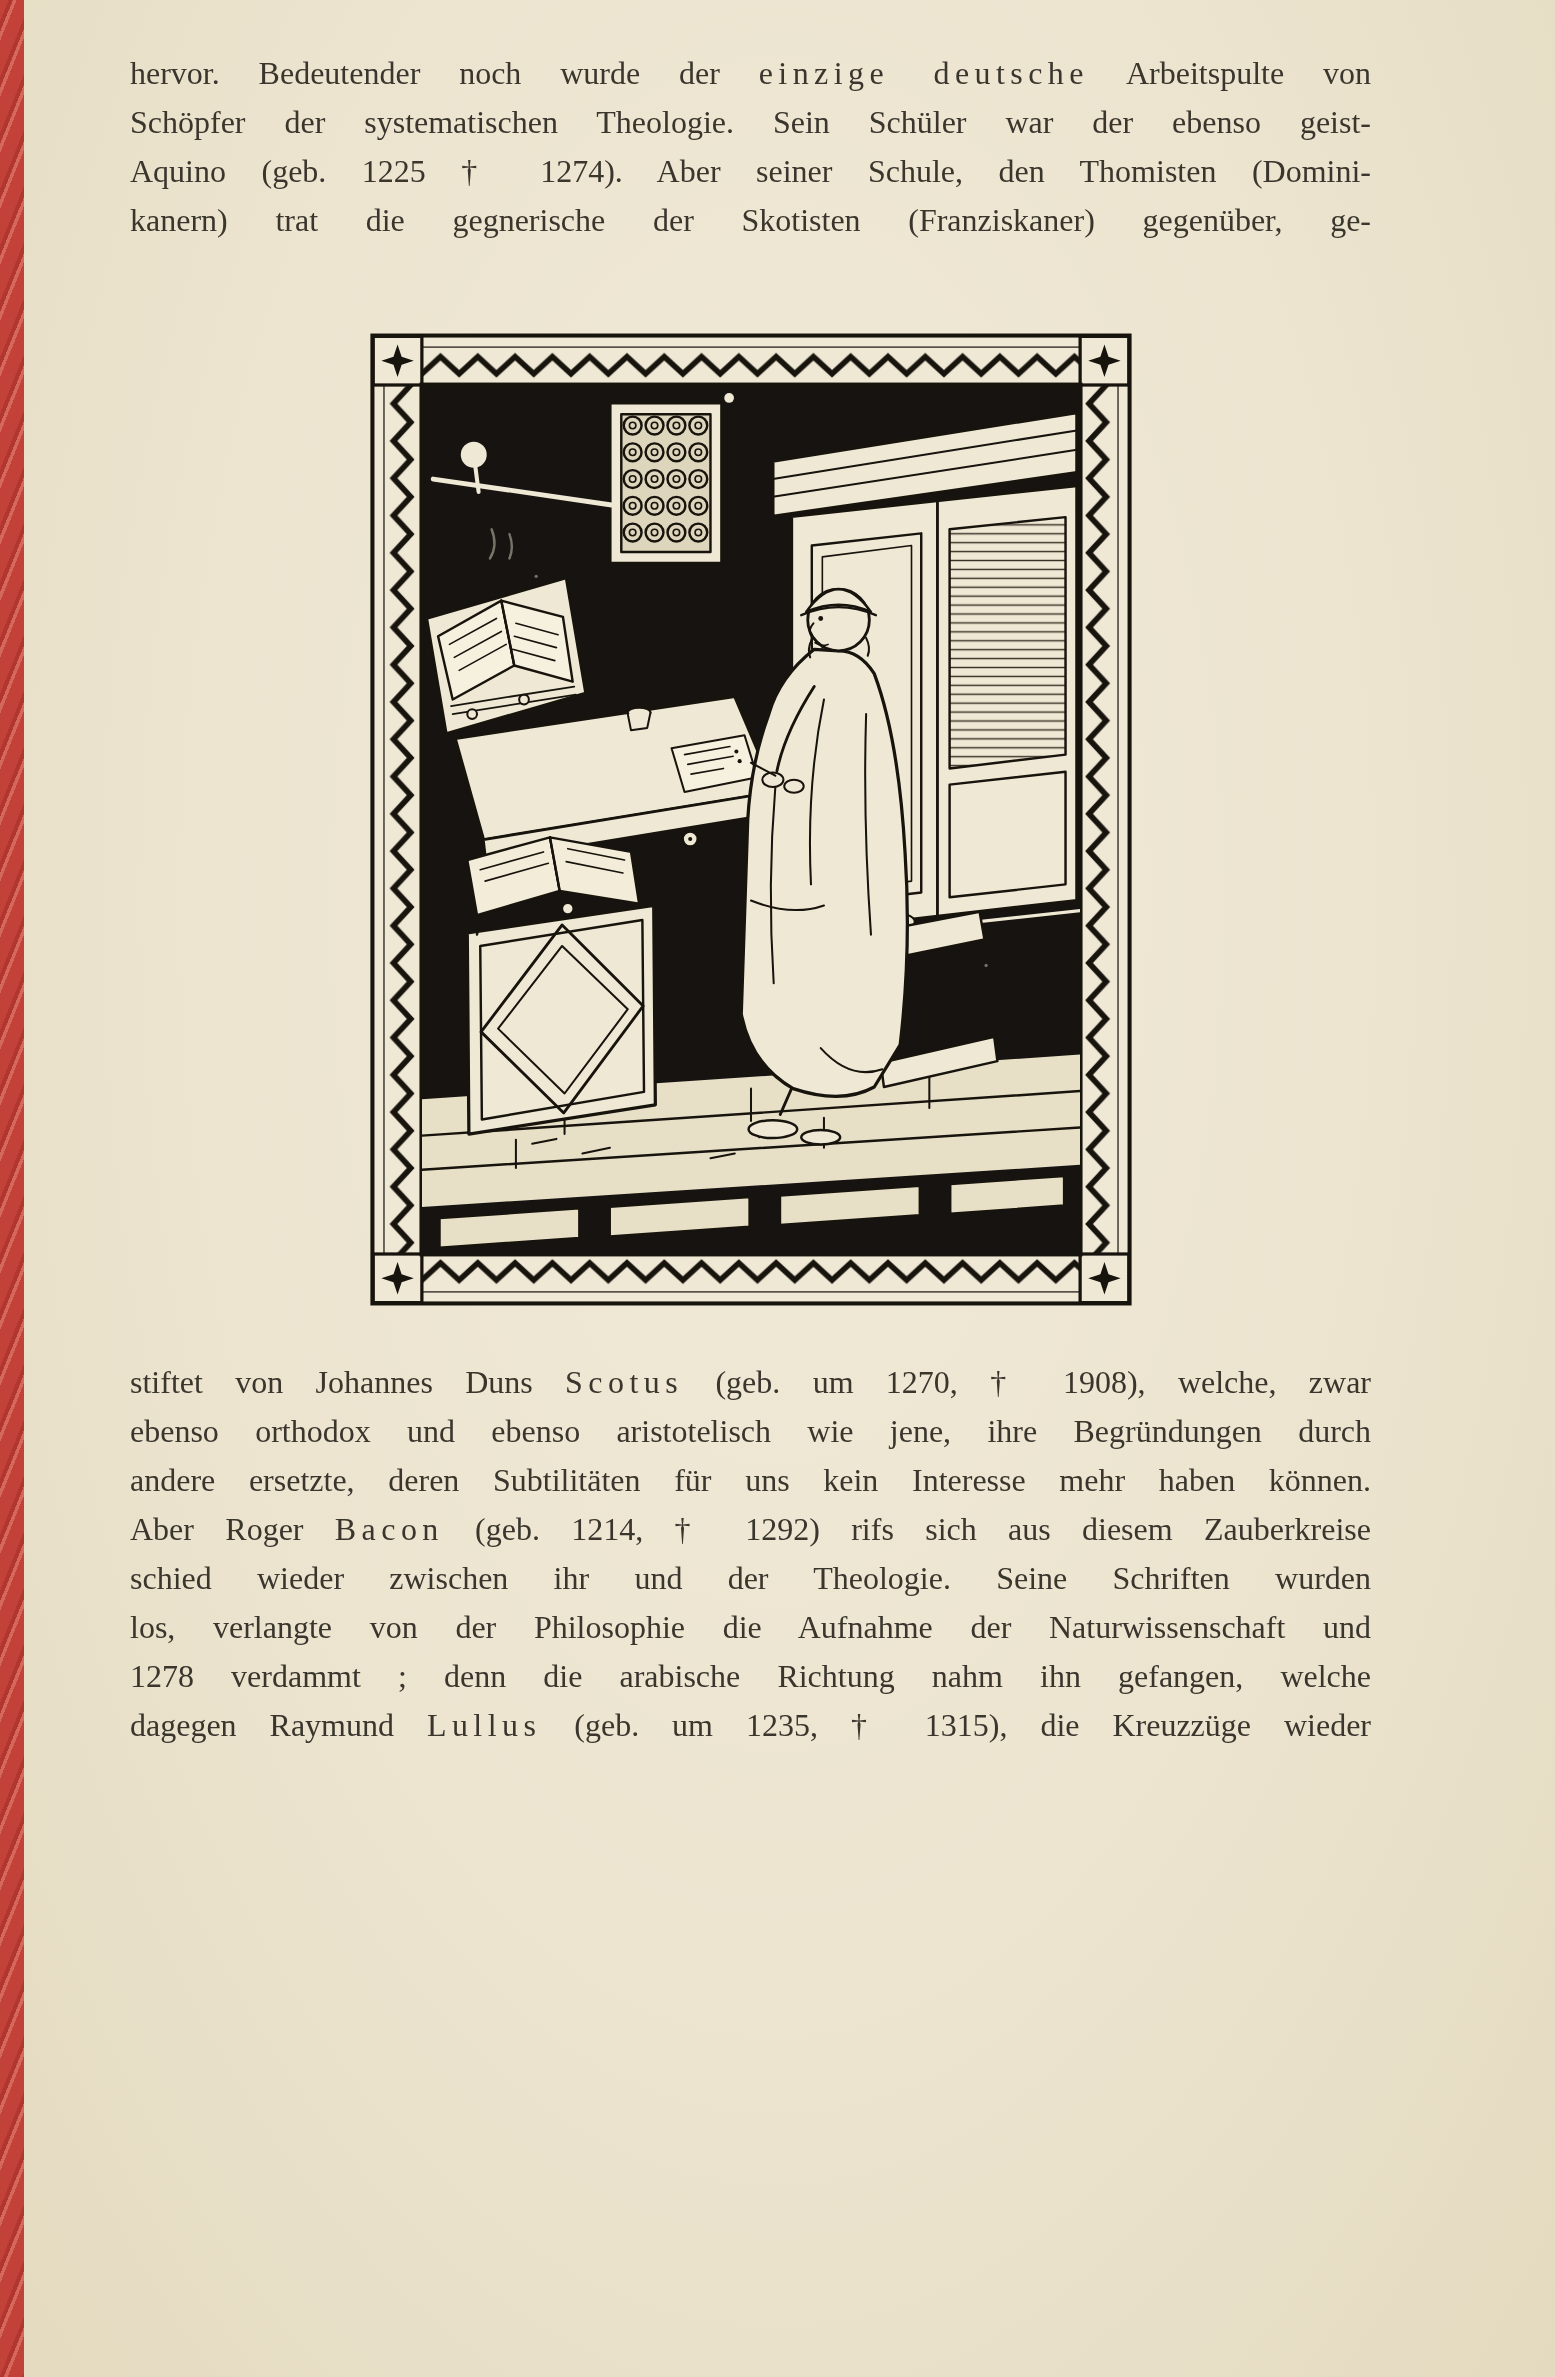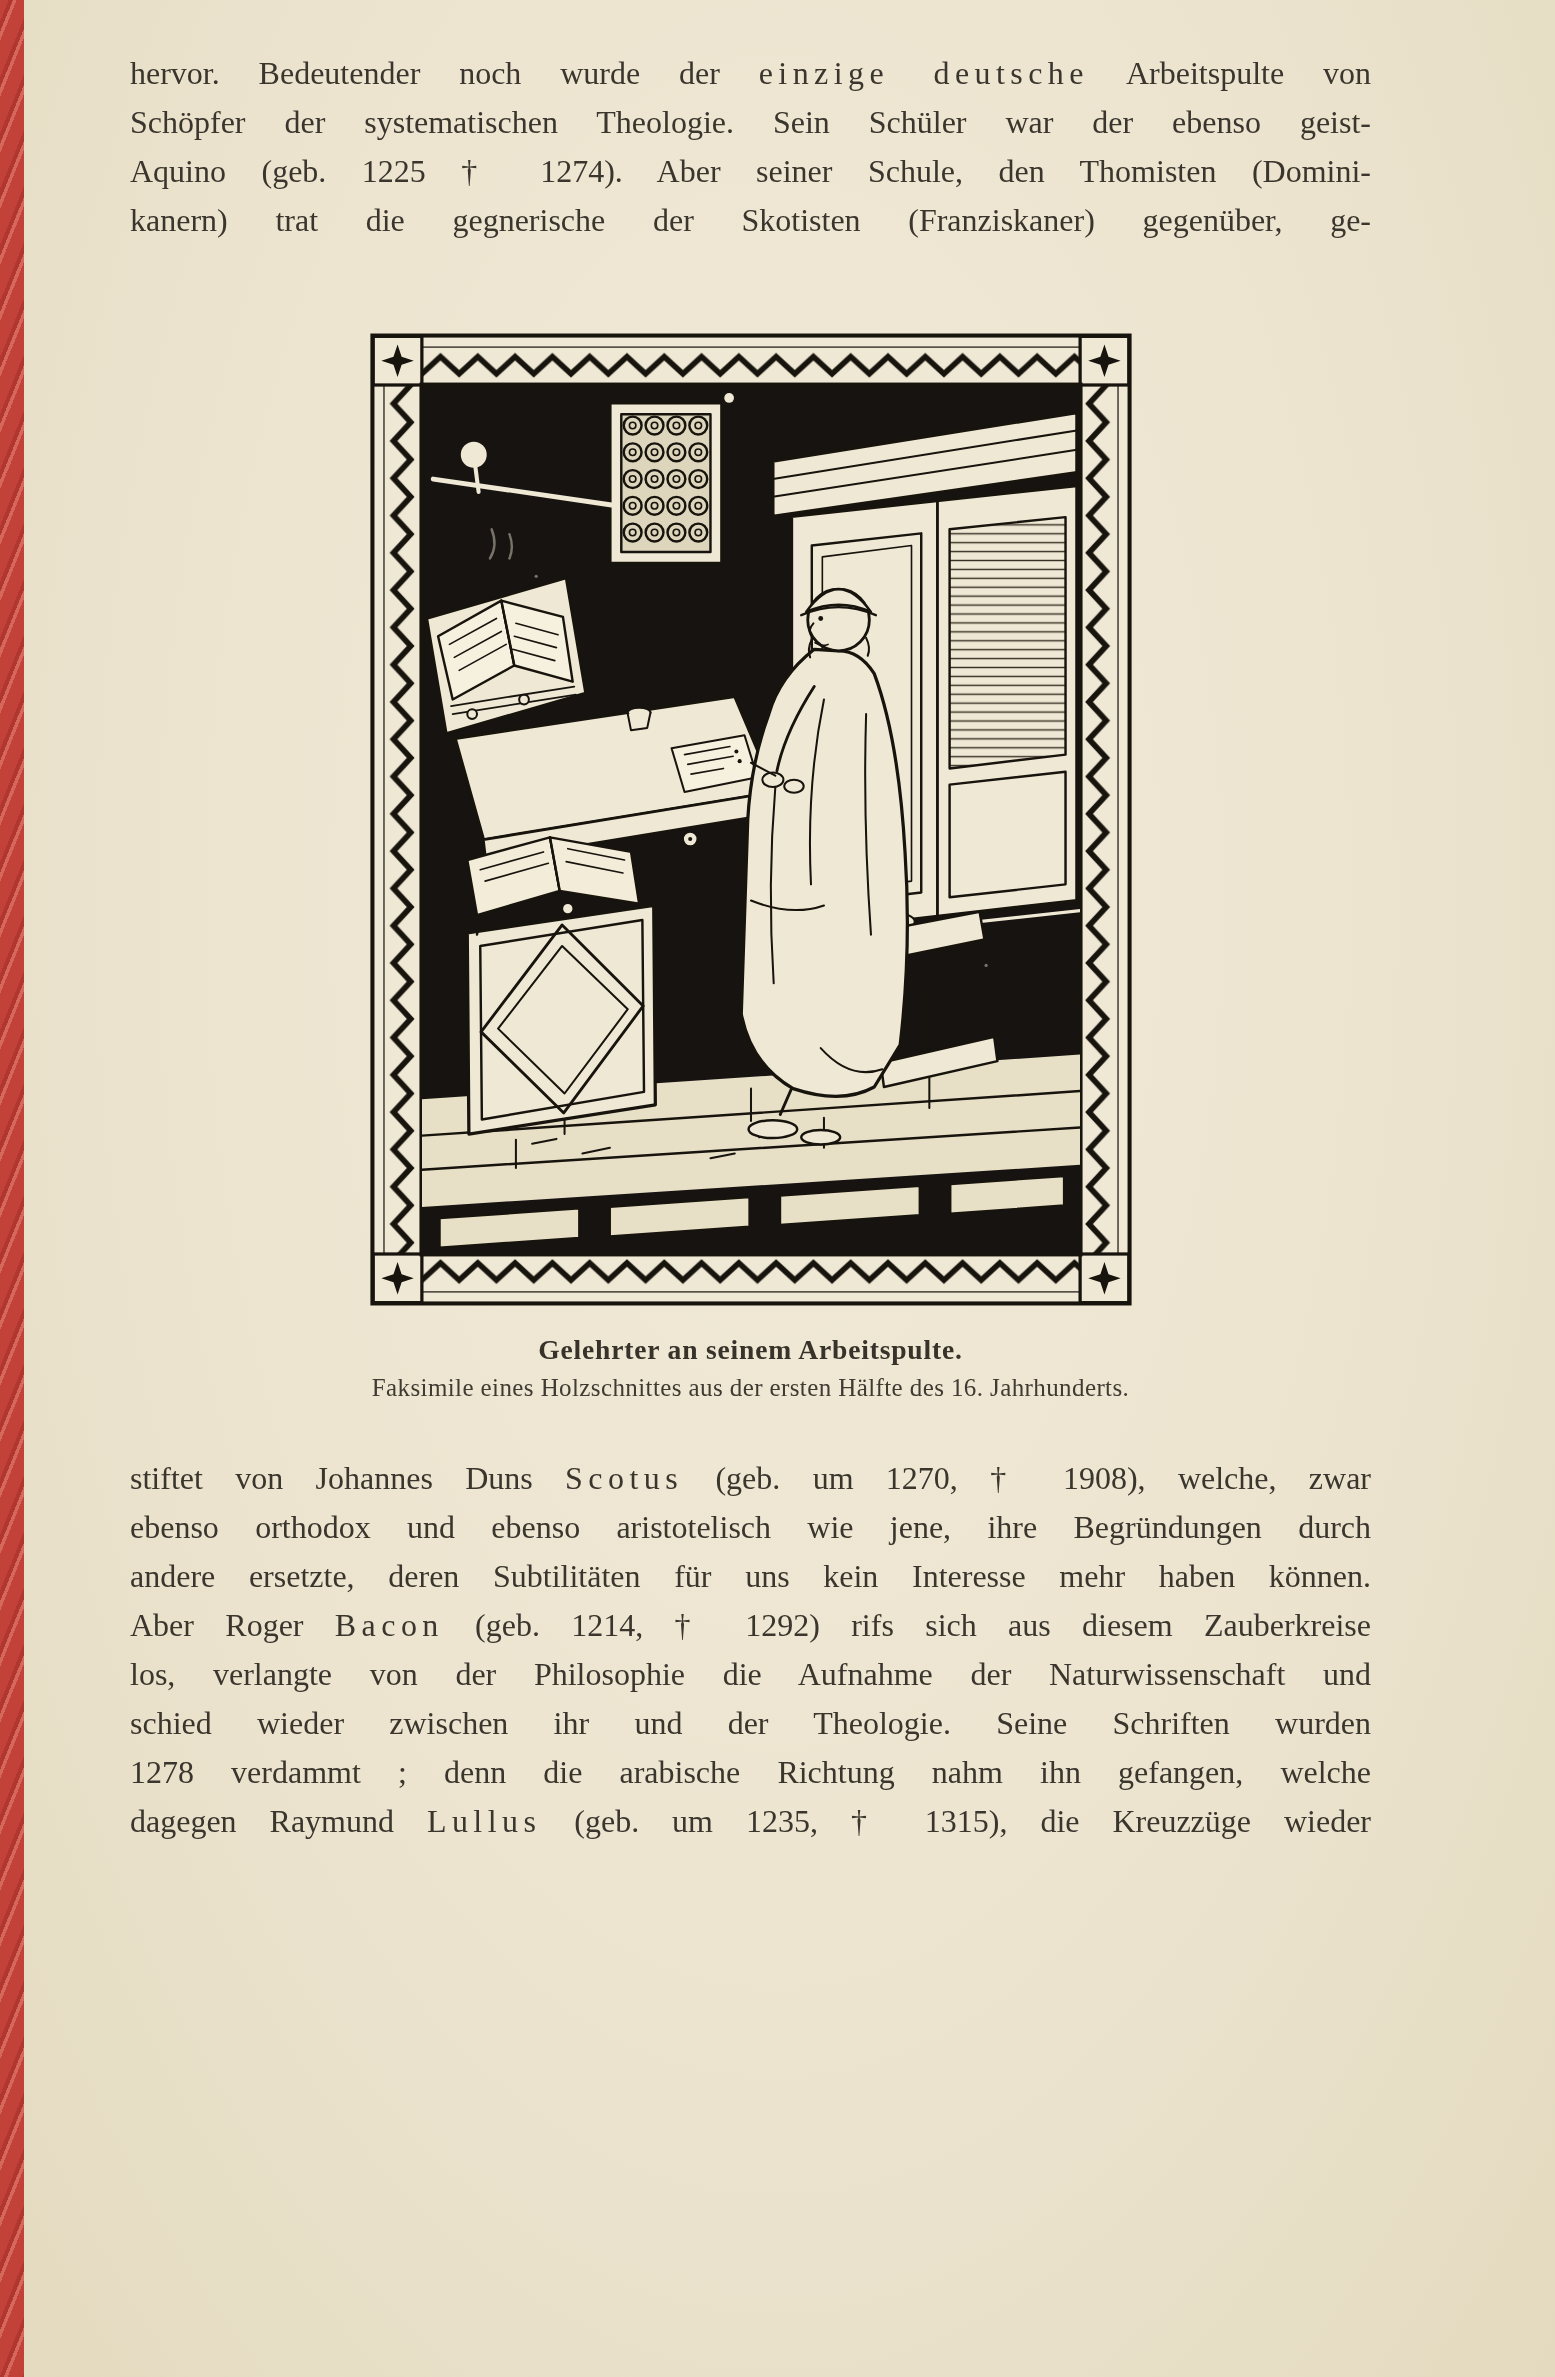--- a/index.html
+++ b/index.html
@@ -259,32 +259,28 @@
             <path d="M538 344 Q578 288 618 344 Q578 326 538 344 Z" fill="#efe8d4" stroke-width="3"></path>
             <path d="M532 348 Q578 328 624 348" stroke-width="3" fill="none"></path>
             <circle cx="556" cy="352" r="3" fill="#17130d" stroke="none"></circle>
             <path d="M547 358 q-7 8 -3 15" stroke-width="2.5" fill="none"></path>
             <path d="M549 382 q8 5 16 2" stroke-width="2" fill="none"></path>
           </g>
 
         </g>
       </svg>
 
-      <figcaption>
-        <div class="cap1">Gelehrter an seinem Arbeitspulte.</div>
-        <div class="cap2">Faksimile eines Holzschnittes aus der ersten Hälfte des 16. Jahrhunderts.</div>
-      </figcaption>
     </figure>
 
     <div class="para para2">
         <div class="tline"><span>stiftet von Johannes Duns </span><span class="gesperrt">Scotus</span><span> (geb. um 1270, † 1908), welche, zwar</span></div>
         <div class="tline"><span>ebenso orthodox und ebenso aristotelisch wie jene, ihre Begründungen durch</span></div>
         <div class="tline"><span>andere ersetzte, deren Subtilitäten für uns kein Interesse mehr haben können.</span></div>
         <div class="tline"><span>Aber Roger </span><span class="gesperrt">Bacon</span><span> (geb. 1214, † 1292) rifs sich aus diesem Zauberkreise</span></div>
+        <div class="tline"><span>schied wieder zwischen ihr und der Theologie.  Seine Schriften wurden</span></div>
         <div class="tline"><span>los, verlangte von der Philosophie die Aufnahme der Naturwissenschaft und</span></div>
-        <div class="tline"><span>schied wieder zwischen ihr und der Theologie.  Seine Schriften wurden</span></div>
         <div class="tline"><span>1278 verdammt ;  denn die arabische Richtung nahm ihn gefangen, welche</span></div>
         <div class="tline"><span>dagegen Raymund </span><span class="gesperrt">Lullus</span><span> (geb. um 1235, † 1315), die Kreuzzüge wieder</span></div>
       </div>
 
   </div>
 </div>
 
 
 </body></html>

